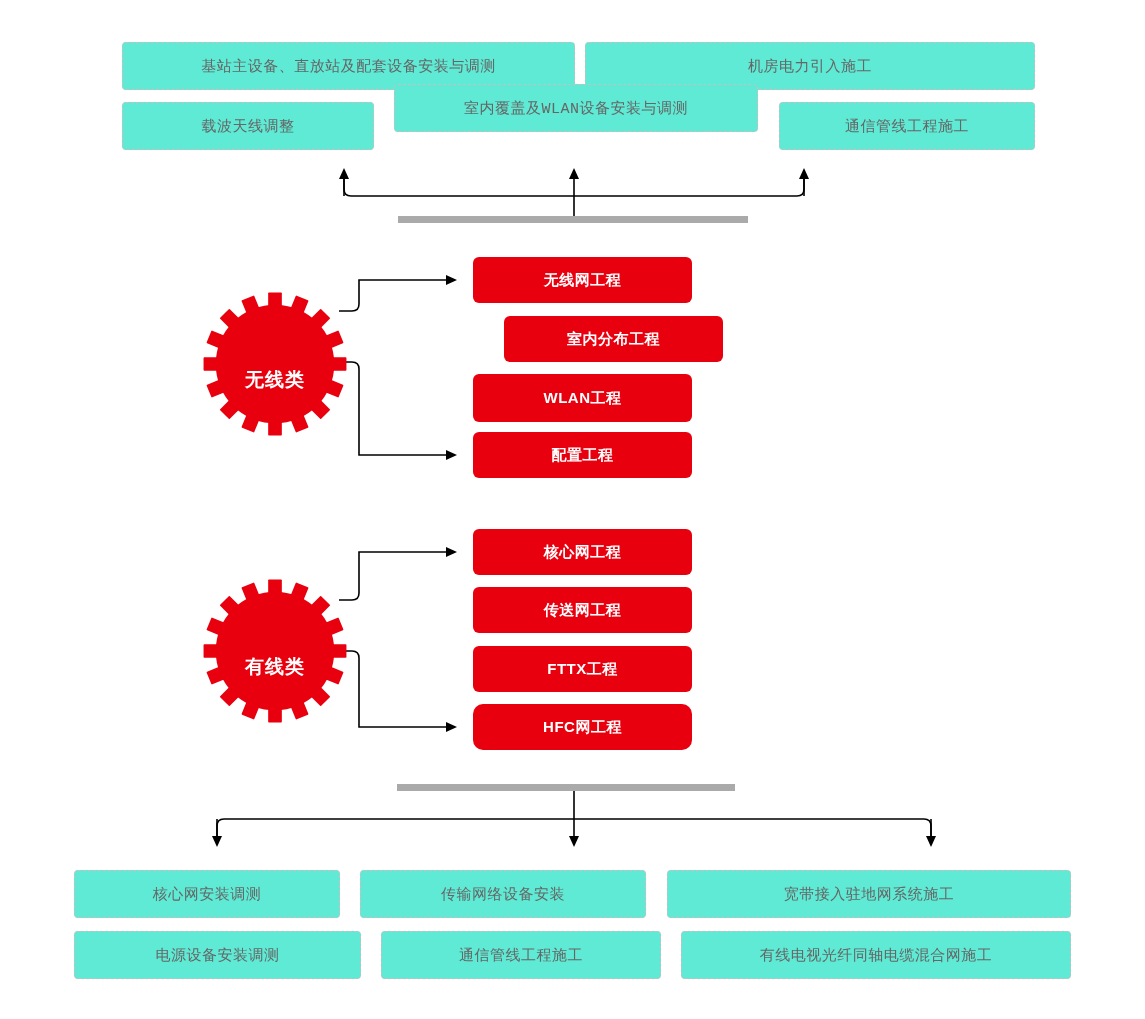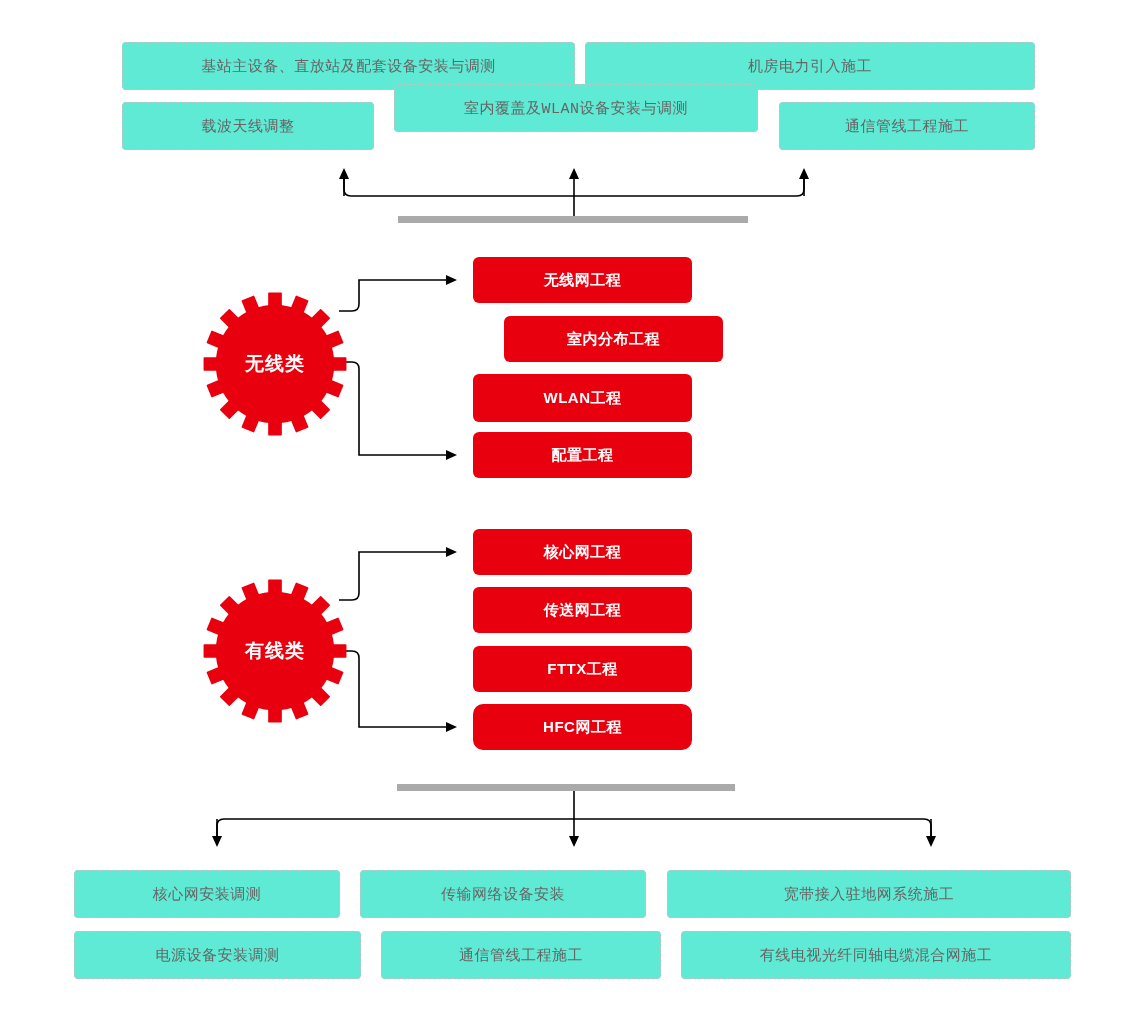--- a/index.html
+++ b/index.html
@@ -46,21 +46,21 @@
     white-space:nowrap;
   }
 
   
   .gear{
     position:absolute;
     width:152px;height:152px;
   }
   .gear svg{position:absolute;left:0;top:0;width:152px;height:152px;}
   .gear .glabel{
-    position:absolute;left:0;top:0;width:152px;height:152px;
+    position:absolute;left:0;top:16px;width:152px;height:152px;
     display:flex;align-items:center;justify-content:center;
     color:#ffffff;font-size:19px;font-weight:bold;letter-spacing:1px;
     pointer-events:none;
   }
 
   
   #wires{position:absolute;left:0;top:0;width:1145px;height:1019px;pointer-events:none;}
 
   
   .gbar{position:absolute;background:#aaaaaa;height:7px;border-radius:0;}

